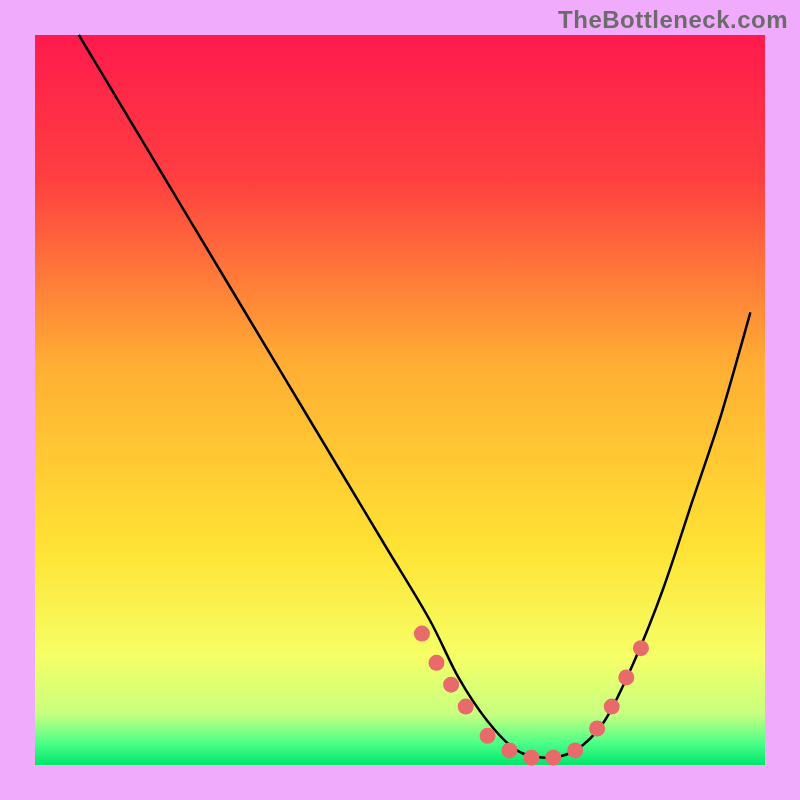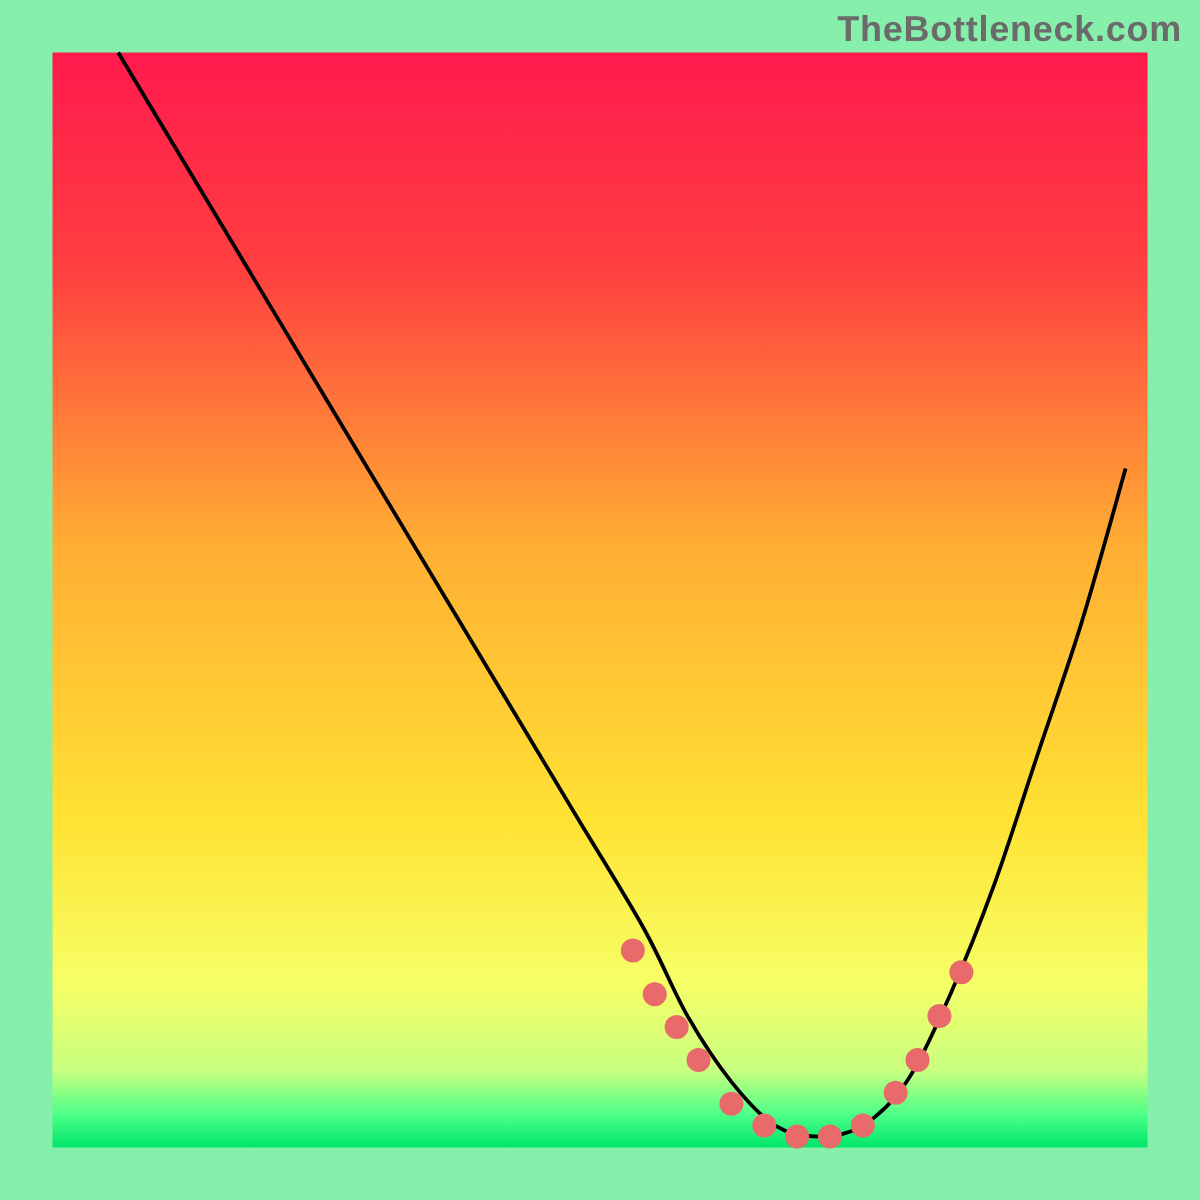--- a/index.html
+++ b/index.html
@@ -8,21 +8,21 @@
     width: 800px;
     height: 800px;
     background: #000;
     overflow: hidden;
     font-family: Arial, Helvetica, sans-serif;
   }
   .frame {
     position: relative;
     width: 800px;
     height: 800px;
-    background: #86efac;
+    background: #f0abfc;
   }
   .watermark {
     position: absolute;
     top: 6px;
     right: 12px;
     color: #6b6b6b;
     font-size: 24px;
     font-weight: 600;
     letter-spacing: 0.5px;
     z-index: 10;

